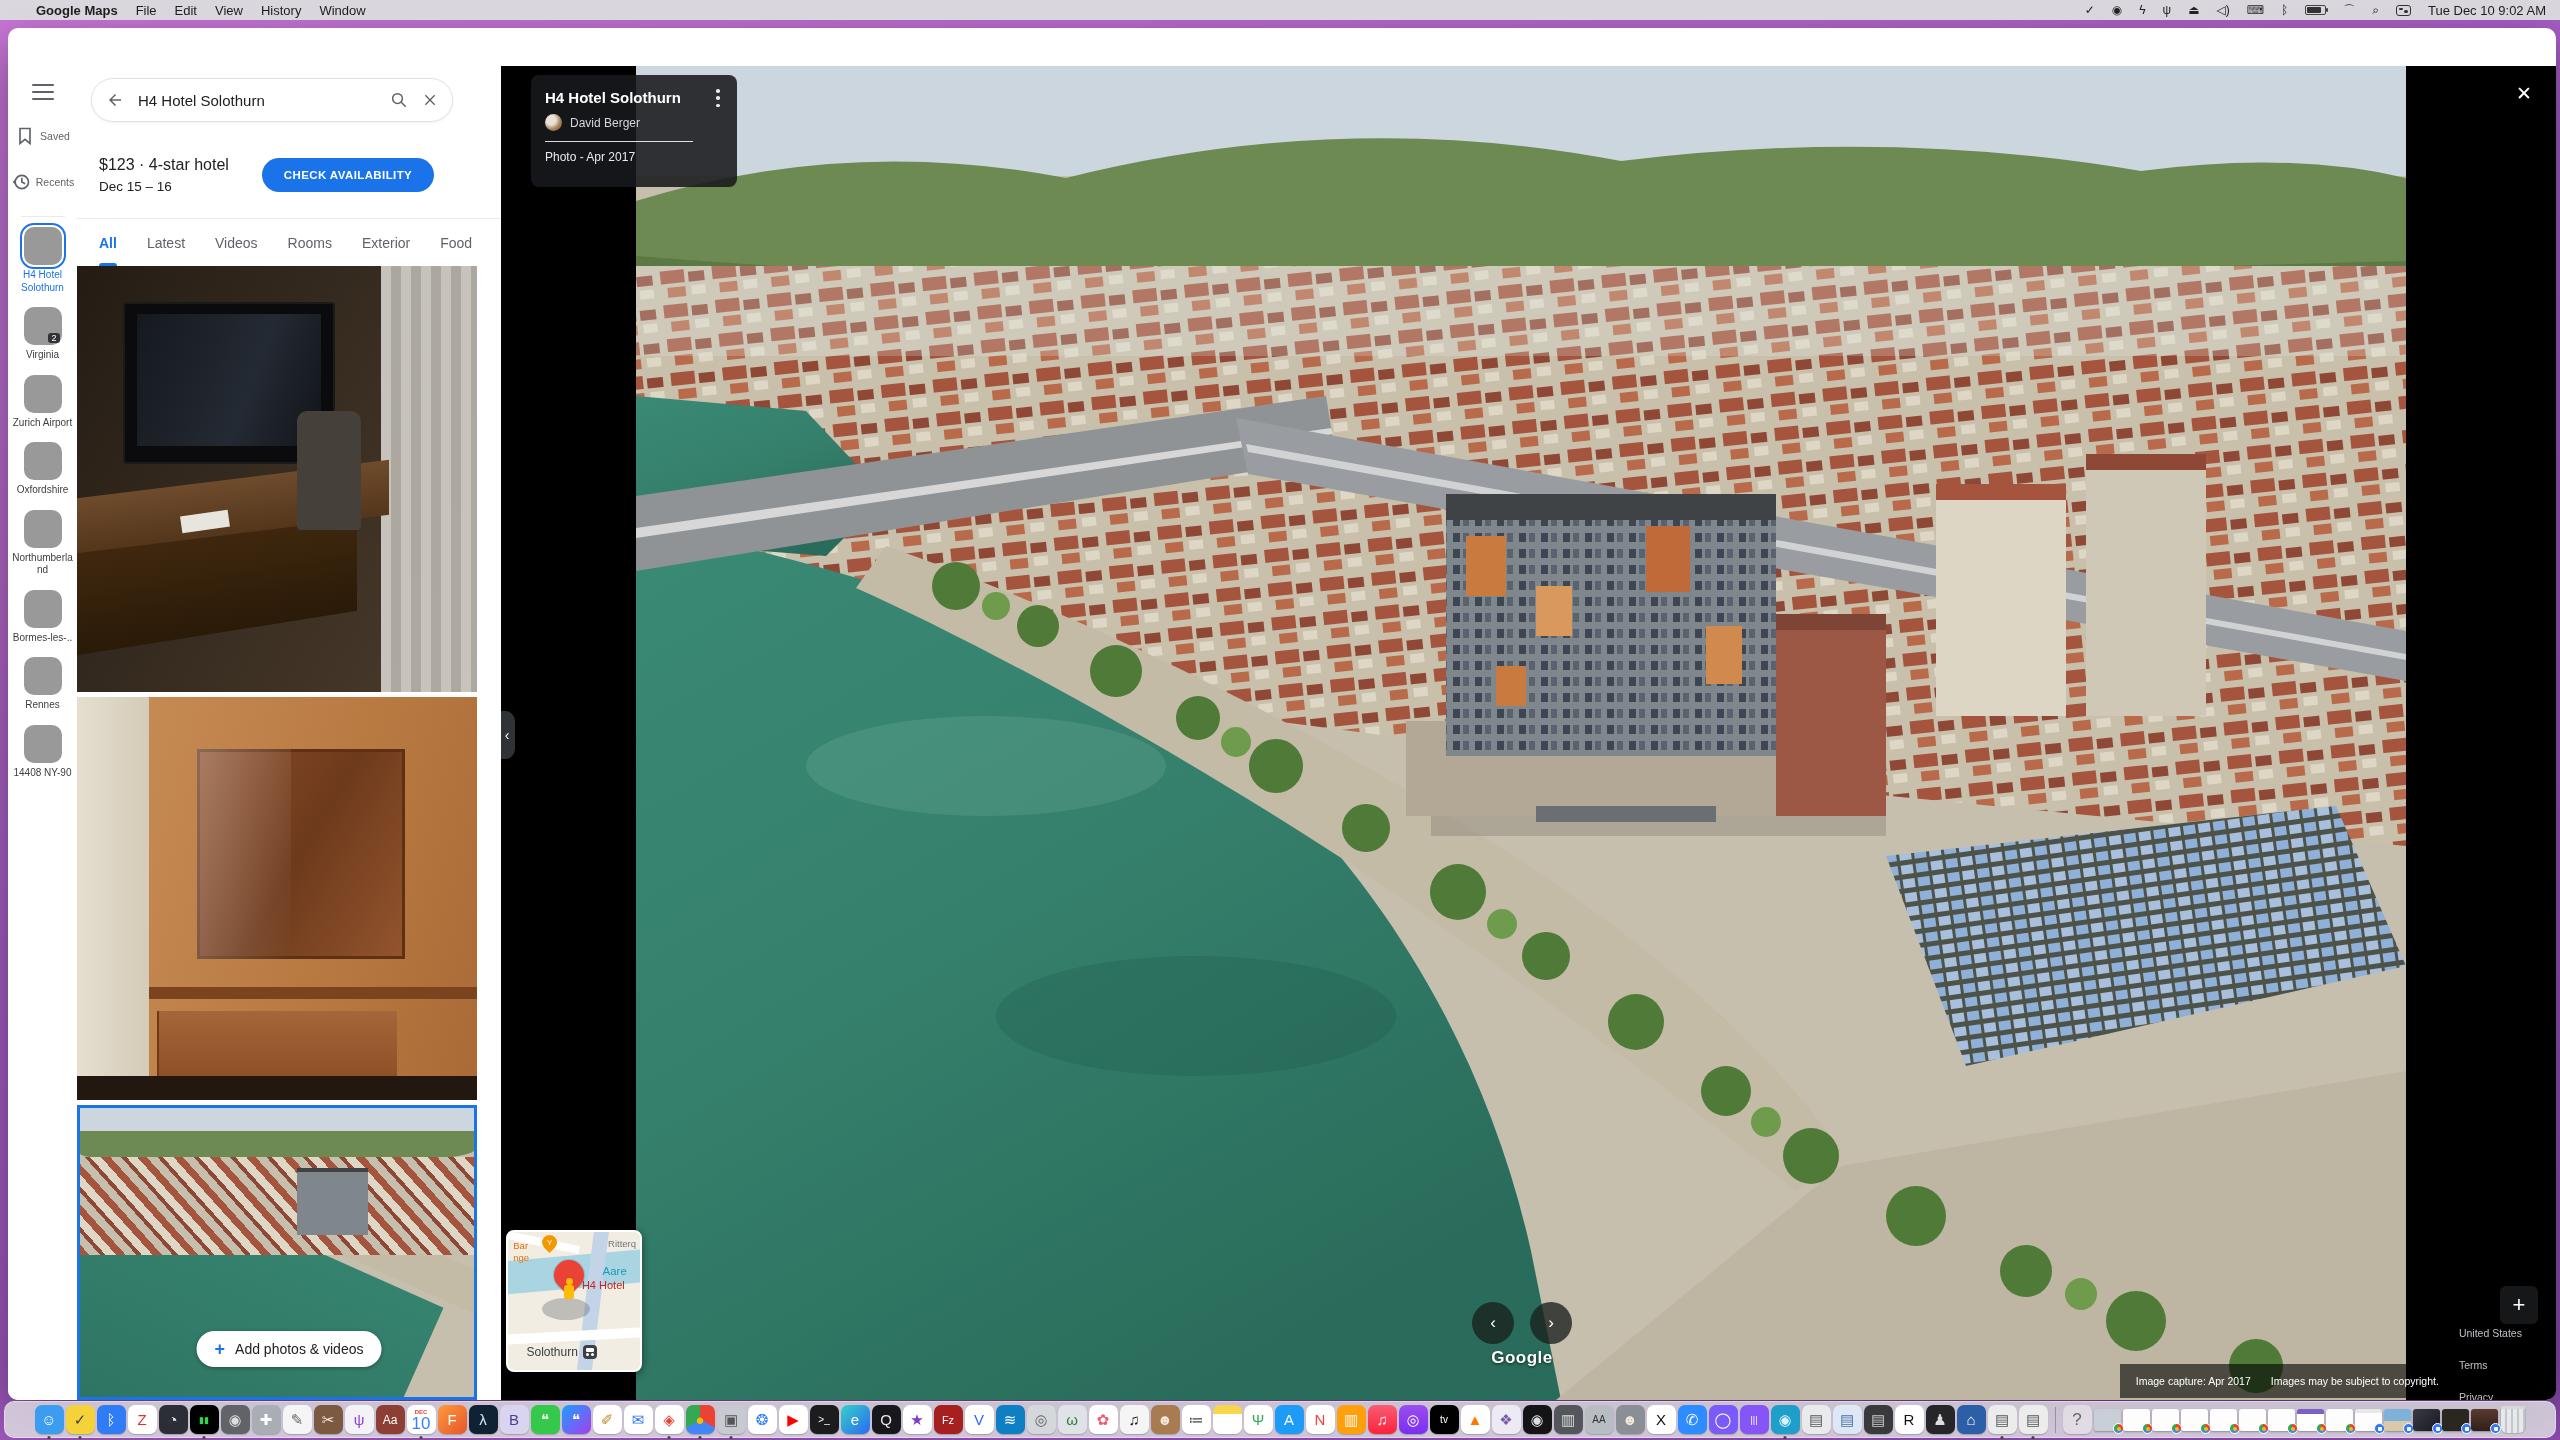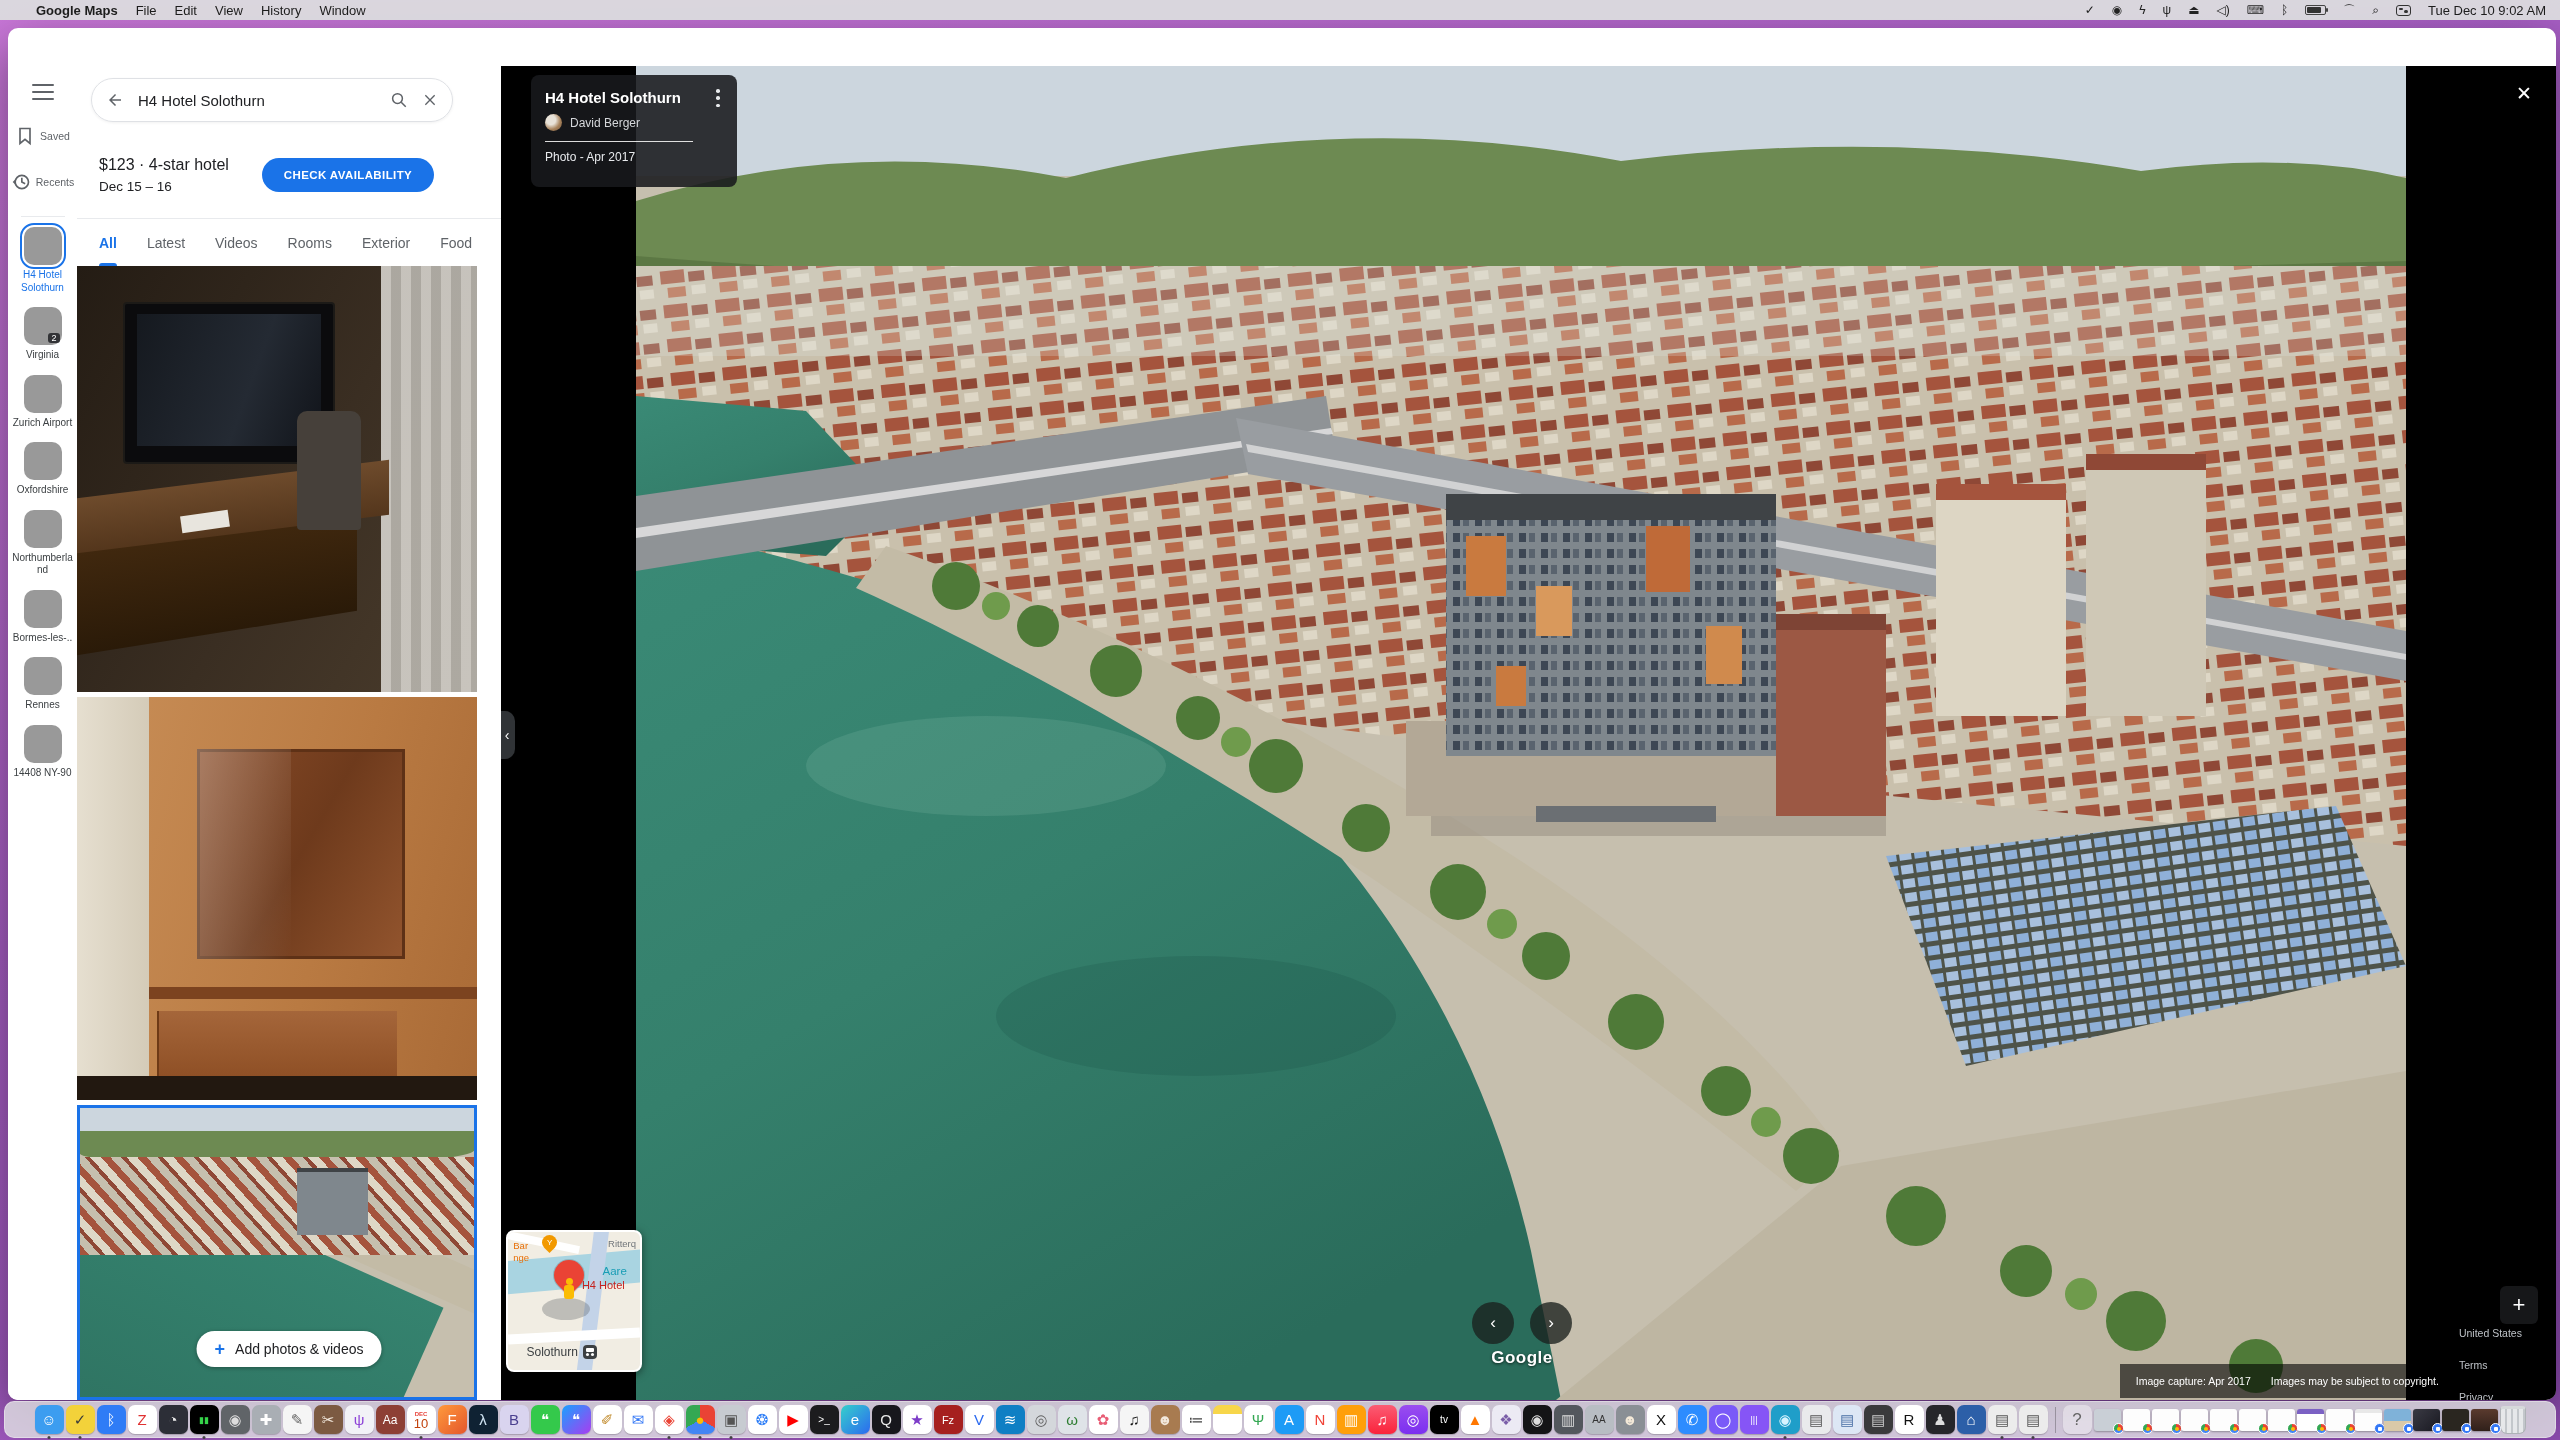--- a/index.html
+++ b/index.html
@@ -184,21 +184,21 @@
   .dock { position:absolute; left:4px; right:4px; bottom:2px; height:37px;
      background:rgba(225,224,228,.82); border:1px solid rgba(255,255,255,.35); border-radius:10px;
      display:flex; align-items:center; justify-content:center; gap:2px; padding:0 4px; z-index:60; }
   .dicon { width:29px; height:29px; border-radius:7px; display:flex; align-items:center; justify-content:center;
      font-size:15px; position:relative; flex:none; cursor:pointer; box-shadow:0 1px 1px rgba(0,0,0,.2); }
   .dicon .run { position:absolute; left:50%; bottom:-5px; transform:translateX(-50%); width:3px; height:3px;
      border-radius:50%; background:#444; }
   .dsep { width:1px; height:26px; background:rgba(0,0,0,.25); margin:0 5px; flex:none; }
   .dcal { background:#fff; flex-direction:column; gap:0; }
   .dcal .mo { font-size:6px; color:#e8453c; font-weight:bold; line-height:1; margin-top:3px; }
-  .dcal .dy { font-size:13px; color:#c2410c; line-height:1.1; }
+  .dcal .dy { font-size:17px; color:#3b82f6; line-height:1.1; }
   .dwin { width:27px; height:22px; border-radius:3px; background:#fff; position:relative; flex:none;
      box-shadow:0 1px 2px rgba(0,0,0,.3); cursor:pointer; }
   .dwin .bdg { position:absolute; right:-3px; bottom:-3px; width:11px; height:11px; border-radius:50%;
      border:1px solid #fff; }
   .bdg.chrome { background:conic-gradient(#ea4335 0 120deg,#4285f4 120deg 240deg,#34a853 240deg 360deg); }
   .bdg.chrome::after { content:""; position:absolute; left:3px; top:3px; width:4px; height:4px; border-radius:50%; background:#fbbc05; }
   .bdg.blue { background:#3478f6; }
   .bdg.blue::after { content:""; position:absolute; left:3px; top:3.5px; width:4.5px; height:3.5px; background:#fff; border-radius:1px; }
   .dtrash { width:26px; height:28px; flex:none; border-radius:4px 4px 7px 7px; cursor:pointer;
      background:repeating-linear-gradient(90deg,#e6e8ea 0 4px,#c3c7cb 4px 6px);

